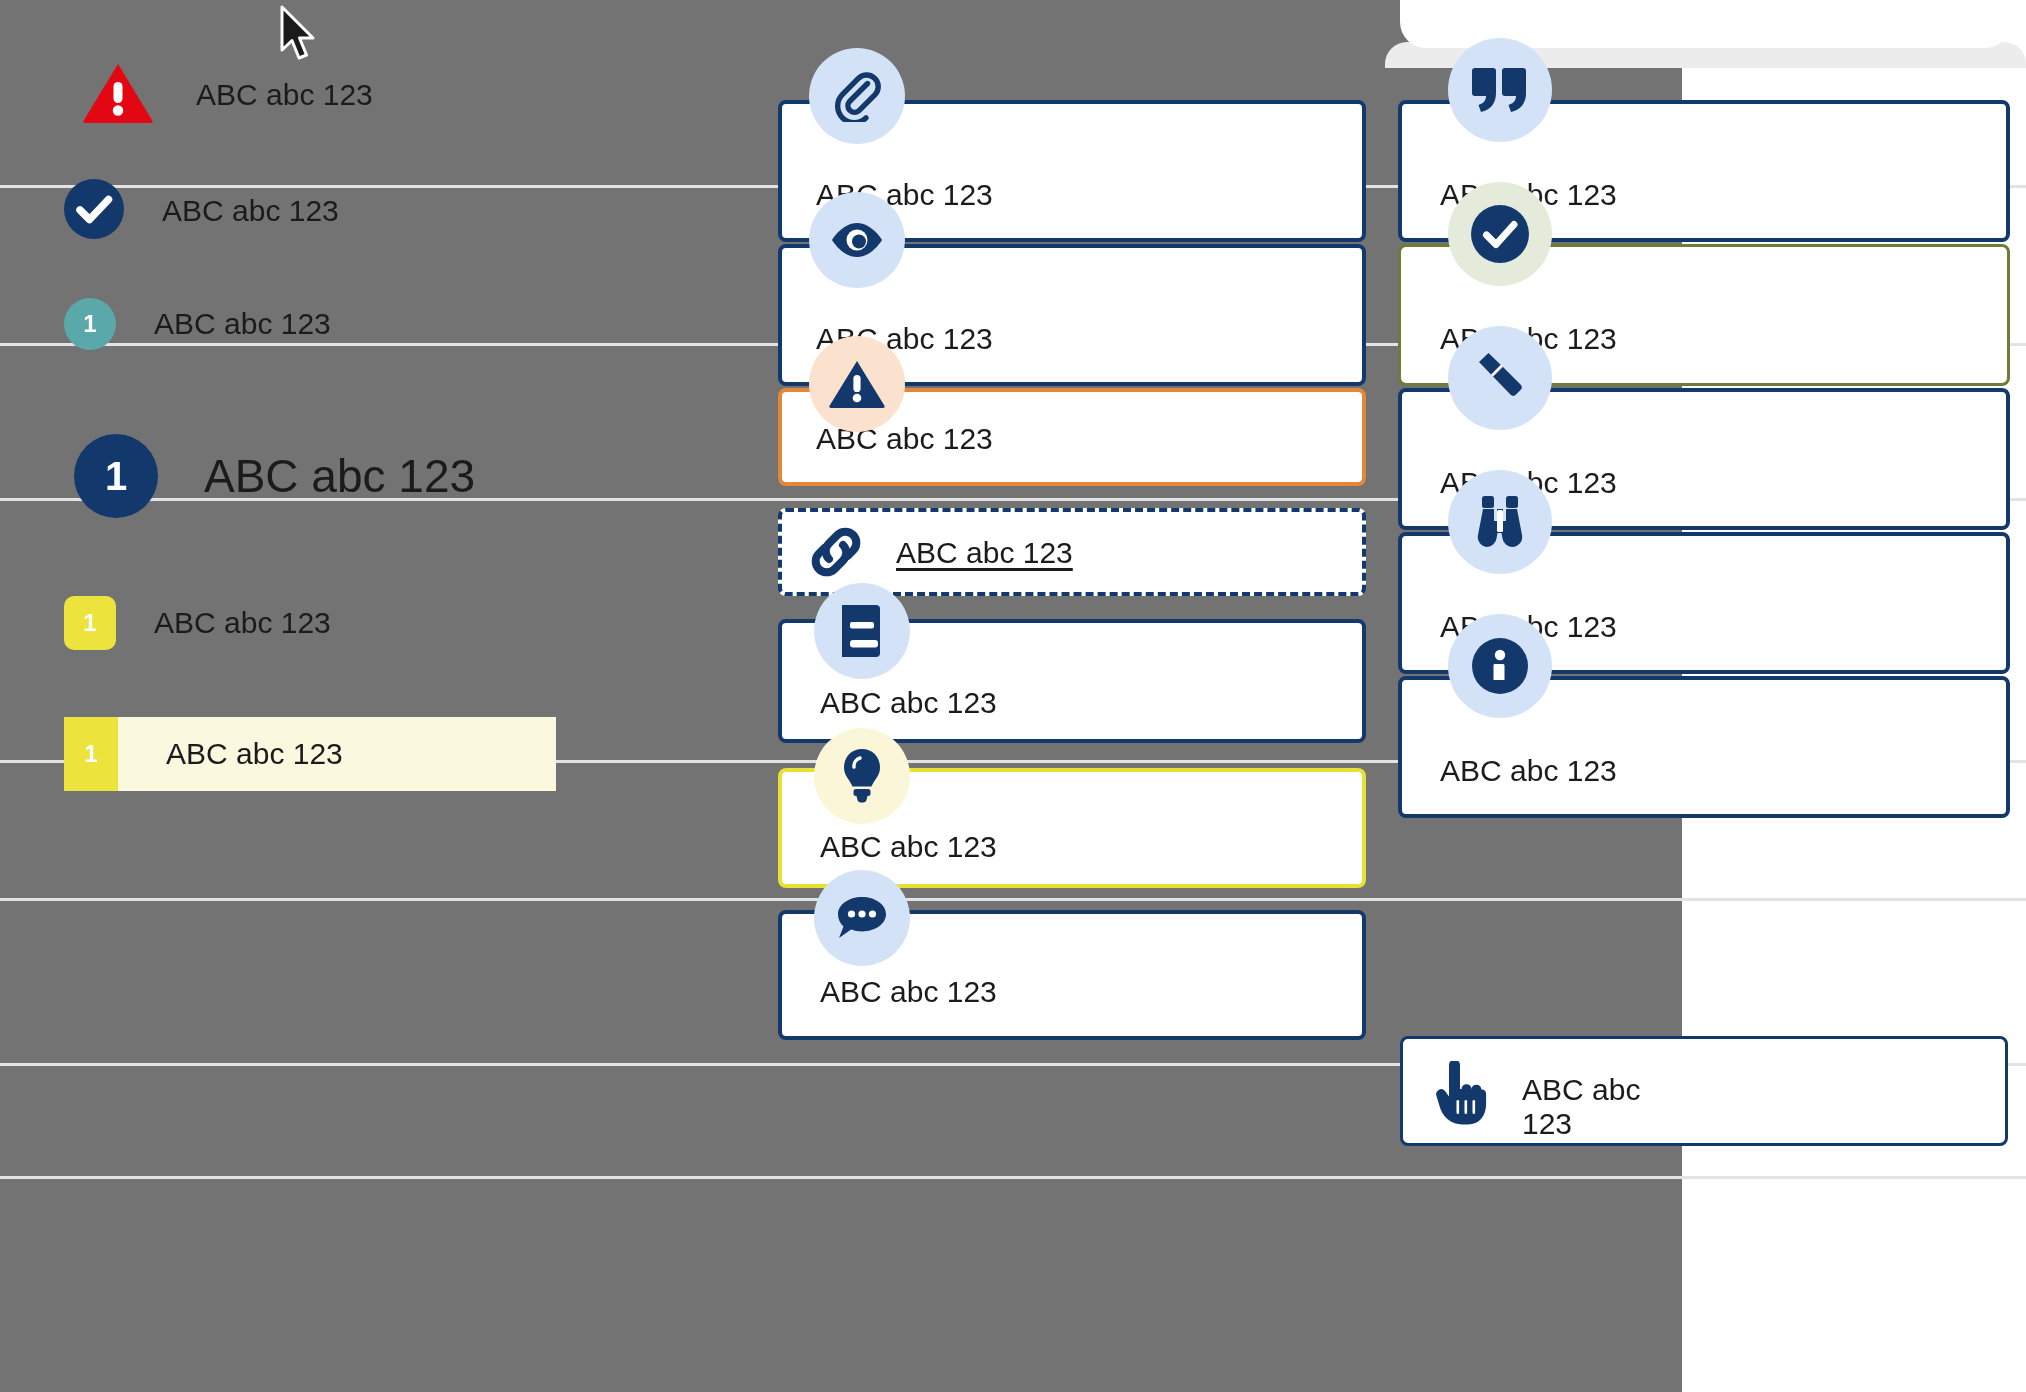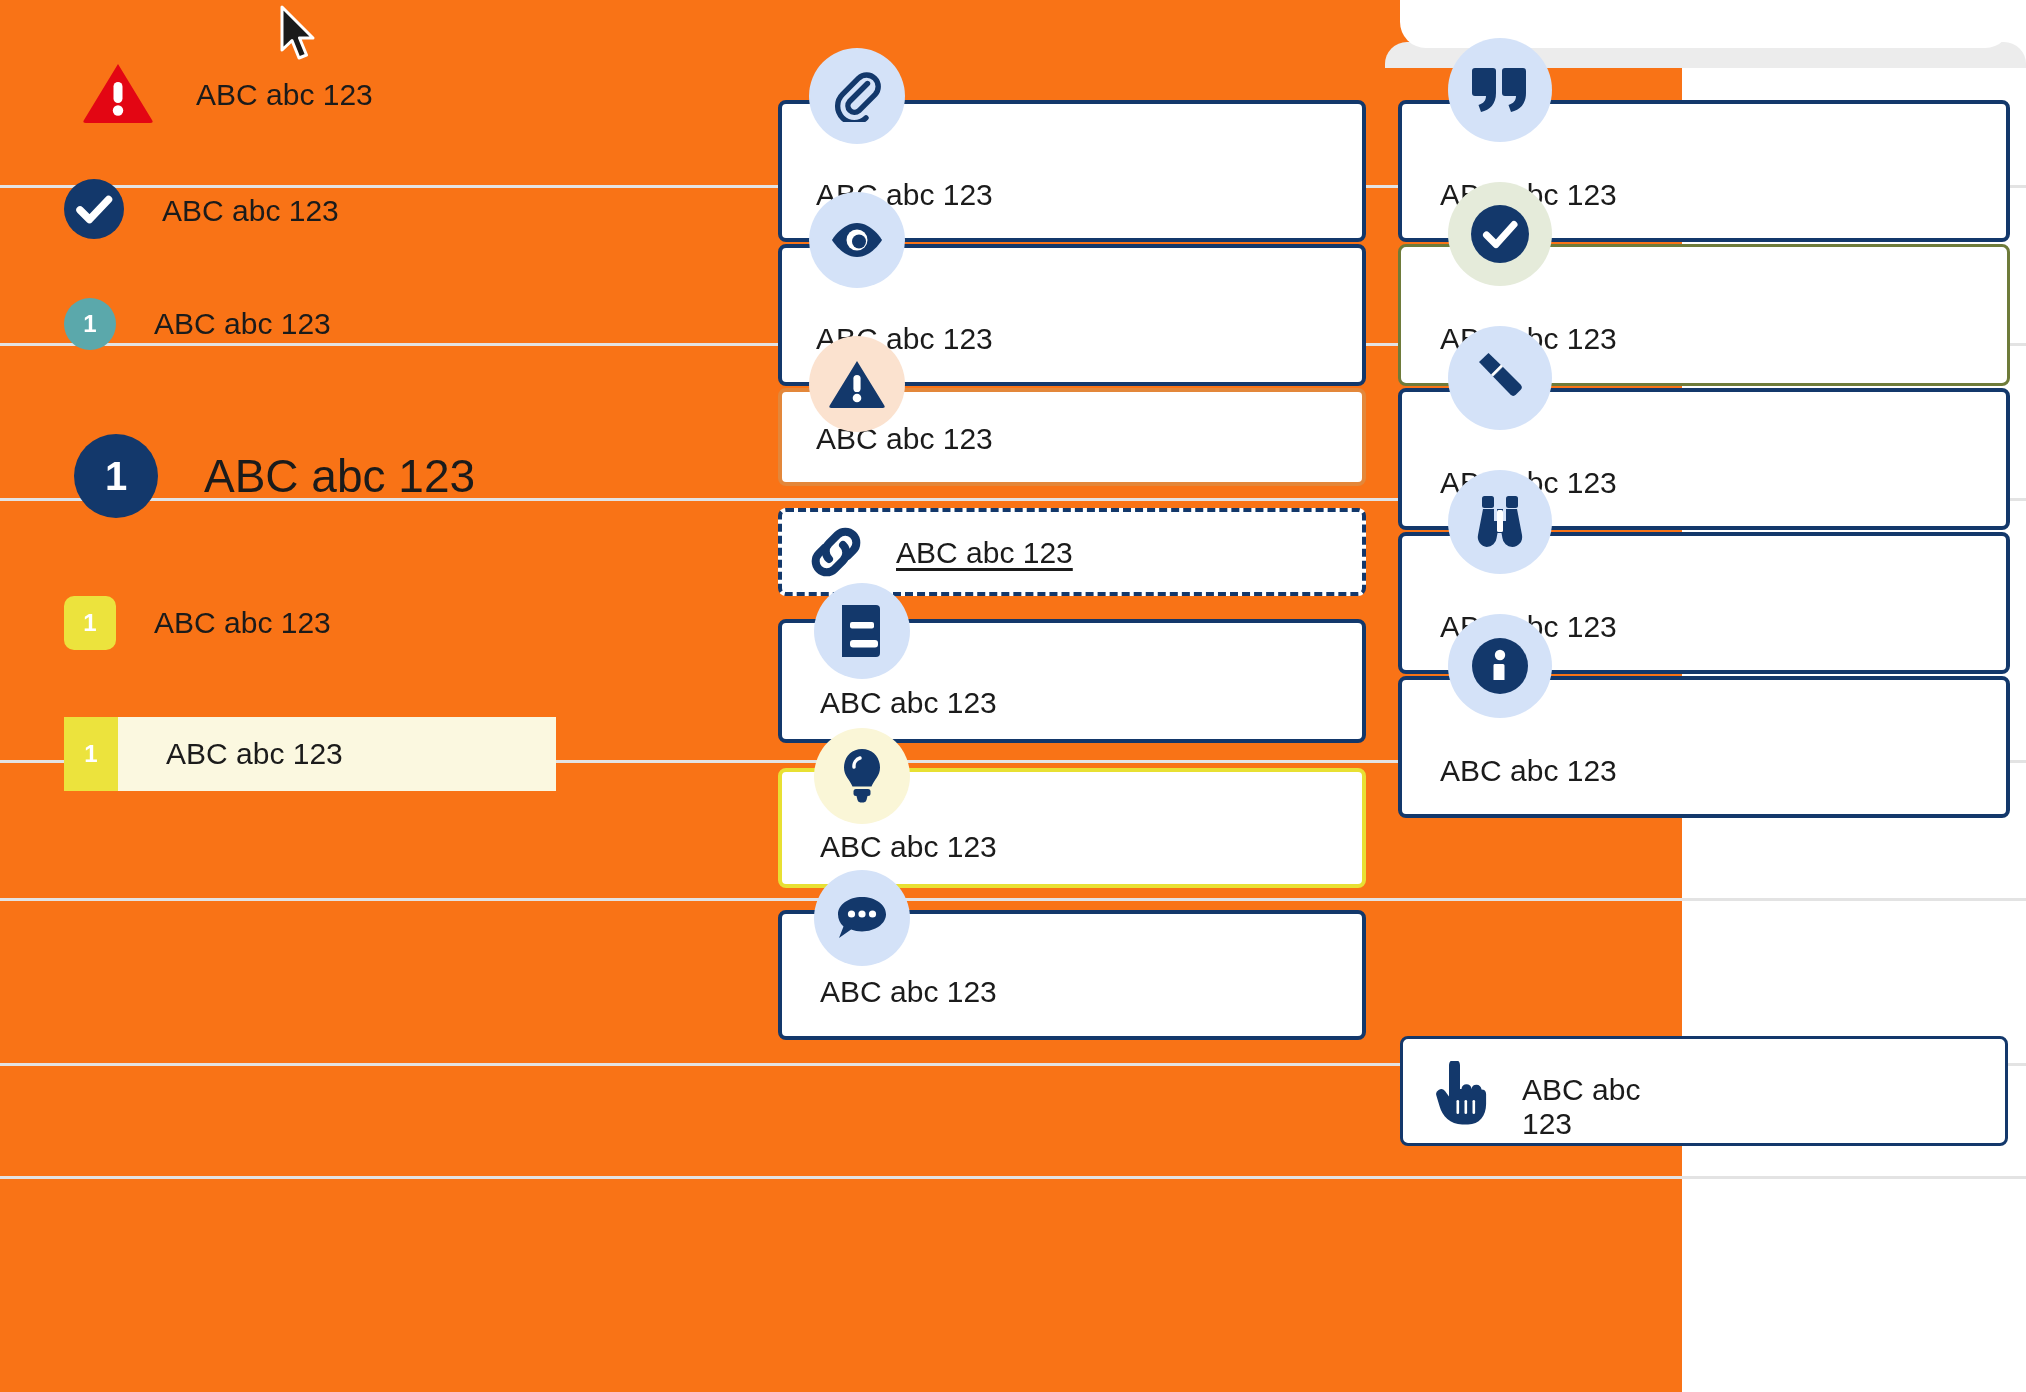--- a/index.html
+++ b/index.html
@@ -2,21 +2,21 @@
 <html><head>
 <meta charset="utf-8">
 <style>
   * { box-sizing: border-box; margin: 0; padding: 0; }
   html, body {
     width: 2026px; height: 1392px;
     background: #ffffff;
     font-family: "Liberation Sans", sans-serif;
     overflow: hidden;
   }
-  #stage { position: relative; width: 1682px; height: 1392px; background: #f97316; }
+  #stage { position: relative; width: 1682px; height: 1392px; background: #737373; }
 
   
   .hrule {
     position: absolute; left: 0; width: 2026px; height: 3px;
     background: #e3e3e3;
   }
 
   
   .ghost-panel {
     position: absolute;

